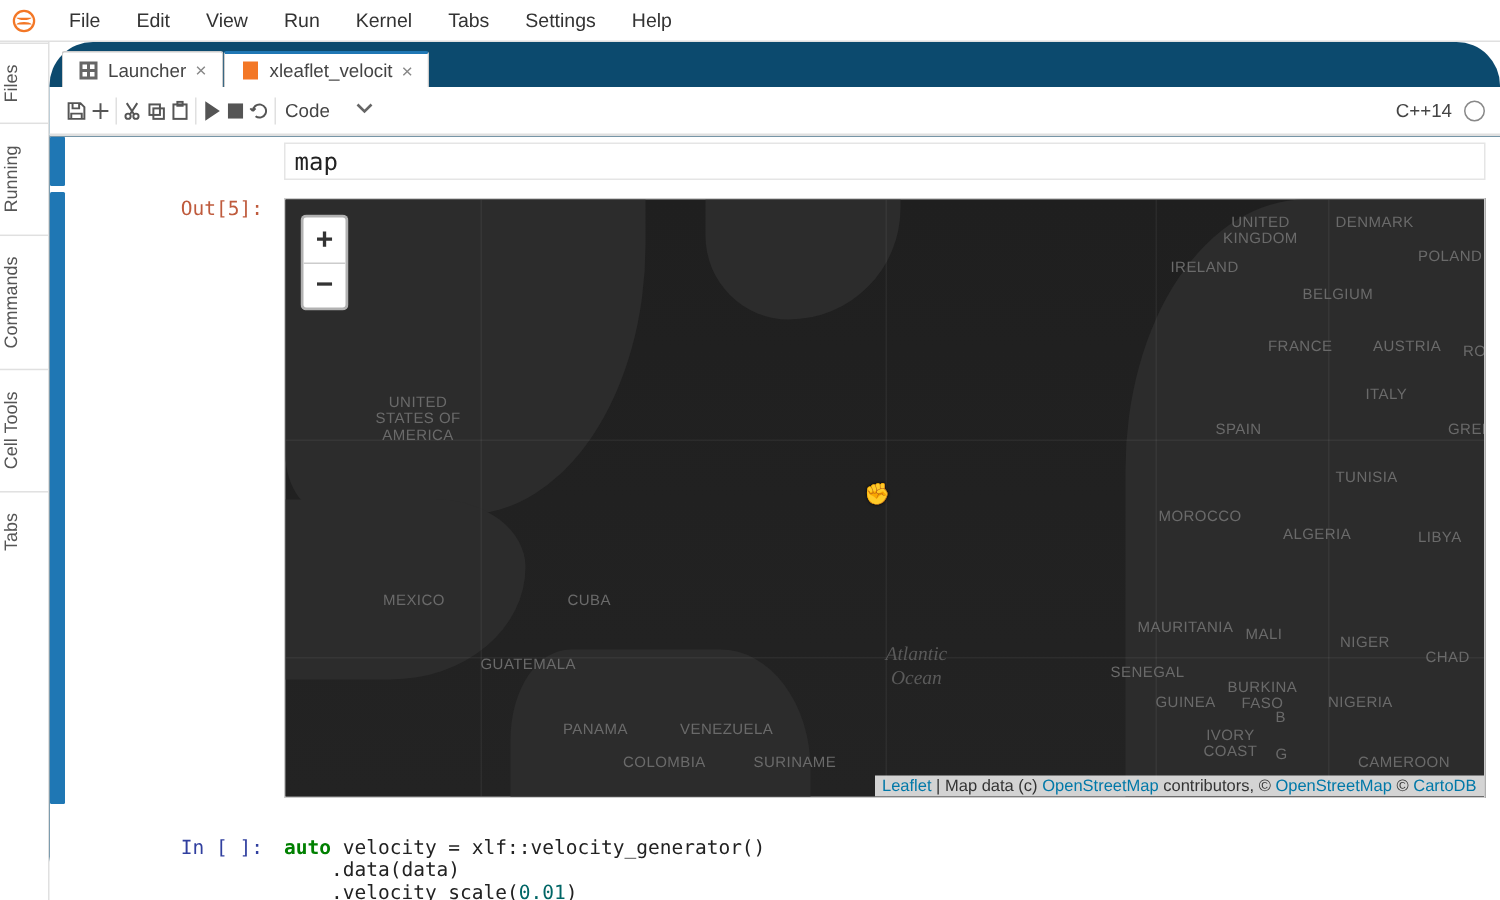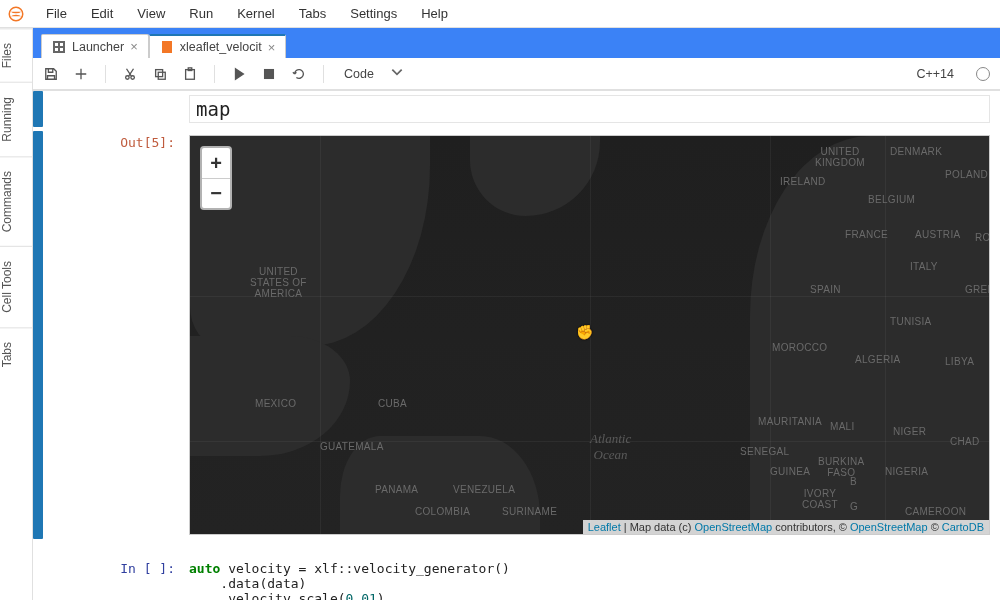--- a/index.html
+++ b/index.html
@@ -13,31 +13,31 @@
   .menubar .menu-item { padding: 4px 10px; cursor: default; }
 
   
   .workspace { display: flex; flex: 1; min-height: 0; }
 
   
   .sidebar { width: 33px; border-right: 1px solid #e0e0e0; display: flex; flex-direction: column; background: #fff; }
   .side-tab { writing-mode: vertical-rl; transform: rotate(180deg); padding: 14px 0; text-align: center; font-size: 12px; color: #555; border-bottom: 1px solid #e0e0e0; cursor: default; height: auto; }
 
   
-  .main { flex: 1; display: flex; flex-direction: column; background: #3b82f6; min-width: 0; }
+  .main { flex: 1; display: flex; flex-direction: column; background: #0c4a6e; min-width: 0; border-radius: 29px; }
 
   
   .tabstrip { display: flex; height: 30px; padding: 6px 8px 0 8px; gap: 0; }
   .doc-tab { display: flex; align-items: center; gap: 6px; padding: 0 10px; font-size: 12.5px; border: 1px solid #ccc; border-bottom: none; border-top-left-radius: 2px; border-top-right-radius: 2px; background: #fff; height: 24px; color: #444; }
   .doc-tab.active { border-top: 2px solid #1f77b4; background: #fff; }
   .doc-tab .tab-icon { width: 14px; height: 14px; display:inline-flex; align-items:center; justify-content:center; }
   .doc-tab .close { font-size: 13px; color: #888; }
 
   
-  .toolbar { display: flex; align-items: center; height: 32px; background: #fff; border-bottom: 1px solid #e0e0e0; padding: 0 10px; gap: 14px; }
+  .toolbar { display: flex; align-items: center; height: 32px; background: #fff; border-bottom: 1px solid #e0e0e0; padding: 0 10px; }
   .toolbar .tool { width: 16px; height: 16px; display: inline-flex; align-items: center; justify-content: center; color: #555; }
   .toolbar .sep { width: 1px; height: 18px; background: #e0e0e0; margin: 0 2px; }
   .toolbar svg { width: 14px; height: 14px; stroke: #555; fill: none; stroke-width: 1.5; }
   .cell-type { display: flex; align-items: center; gap: 16px; font-size: 12.5px; color: #444; padding: 0 4px; }
   .spacer { flex: 1; }
   .kernel-label { font-size: 12.5px; color: #444; margin-right: 8px; }
   .kernel-status { width: 14px; height: 14px; border: 1.5px solid #888; border-radius: 50%; }
 
   
   .notebook { flex: 1; overflow: auto; background: #fff; border-top: 1px solid #e0e0e0; }
@@ -60,21 +60,21 @@
   .gridline-v { position:absolute; top:0; bottom:0; width:1px; background:rgba(200,200,200,0.07); }
   .gridline-h { position:absolute; left:0; right:0; height:1px; background:rgba(200,200,200,0.07); }
   .zoom-ctrl { position:absolute; top:10px; left:10px; width:32px; background:#fff; border:2px solid rgba(0,0,0,0.3); border-radius:4px; overflow:hidden; }
   .zoom-btn { height:30px; display:flex; align-items:center; justify-content:center; font-size:20px; font-weight:bold; color:#333; }
   .zoom-btn + .zoom-btn { border-top:1px solid #ccc; }
   .attribution { position:absolute; right:0; bottom:0; background:rgba(255,255,255,0.8); font-size:11px; padding:1px 5px; color:#333; }
   .attribution a { color:#0078a8; text-decoration:none; }
   .grab-cursor { position:absolute; left:386px; top:188px; width:16px; height:16px; color:#fff; font-size:14px; text-shadow:0 0 2px #000; pointer-events:none;}
 
   
-  .mini-code { border:1px solid #e5e5e5; padding:2px 6px; font-family:"Menlo","Consolas",monospace; font-size:19px; color:#222;}
+  .mini-code { border:1px solid #e5e5e5; padding:2px 6px; font-family:"Menlo","Consolas",monospace; font-size:16px; color:#222;}
 </style>
 </head>
 <body>
 
 <div class="app">
 
   <div class="menubar">
     <span class="logo">
       <svg viewBox="0 0 24 24">
           <circle cx="12" cy="12" r="9" fill="none" stroke="#f37726" stroke-width="2"></circle>

